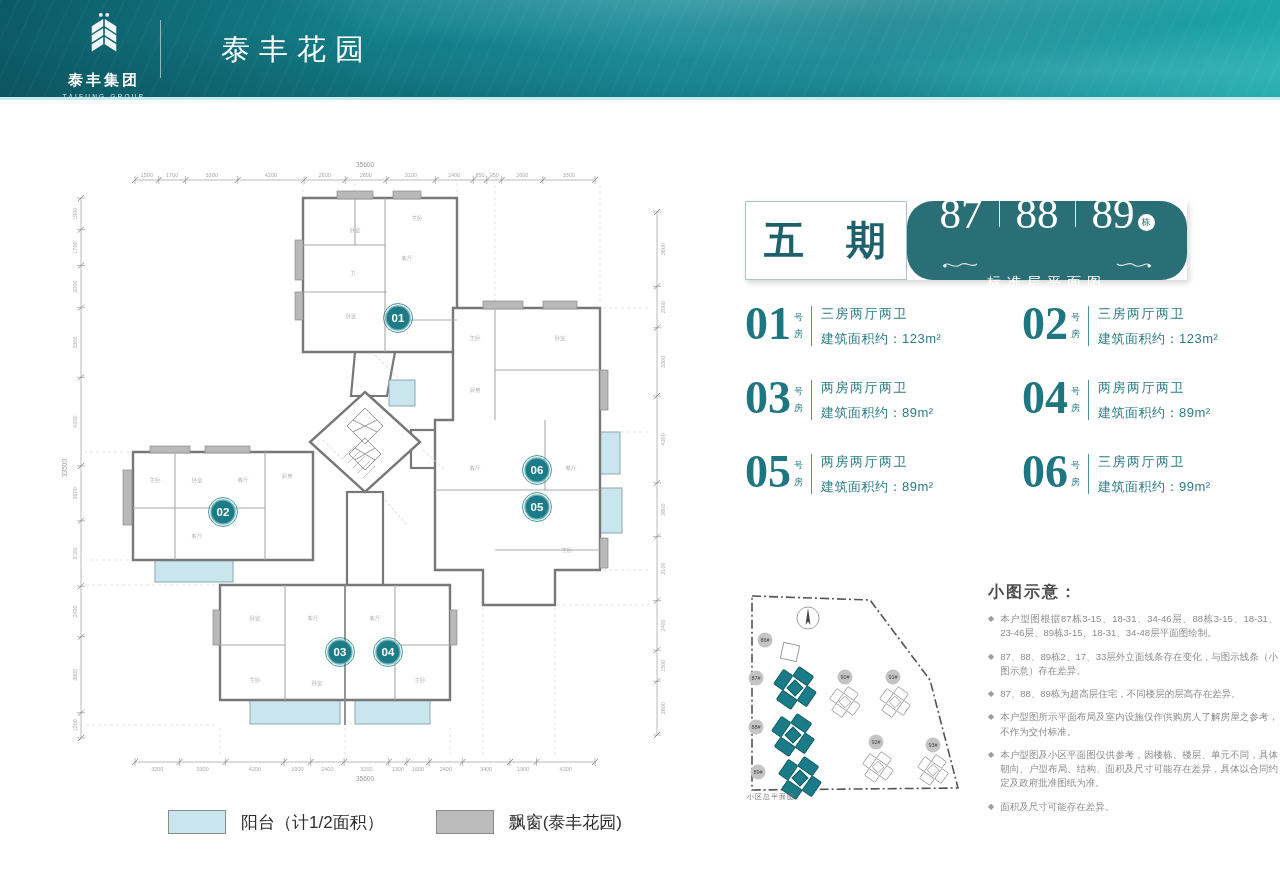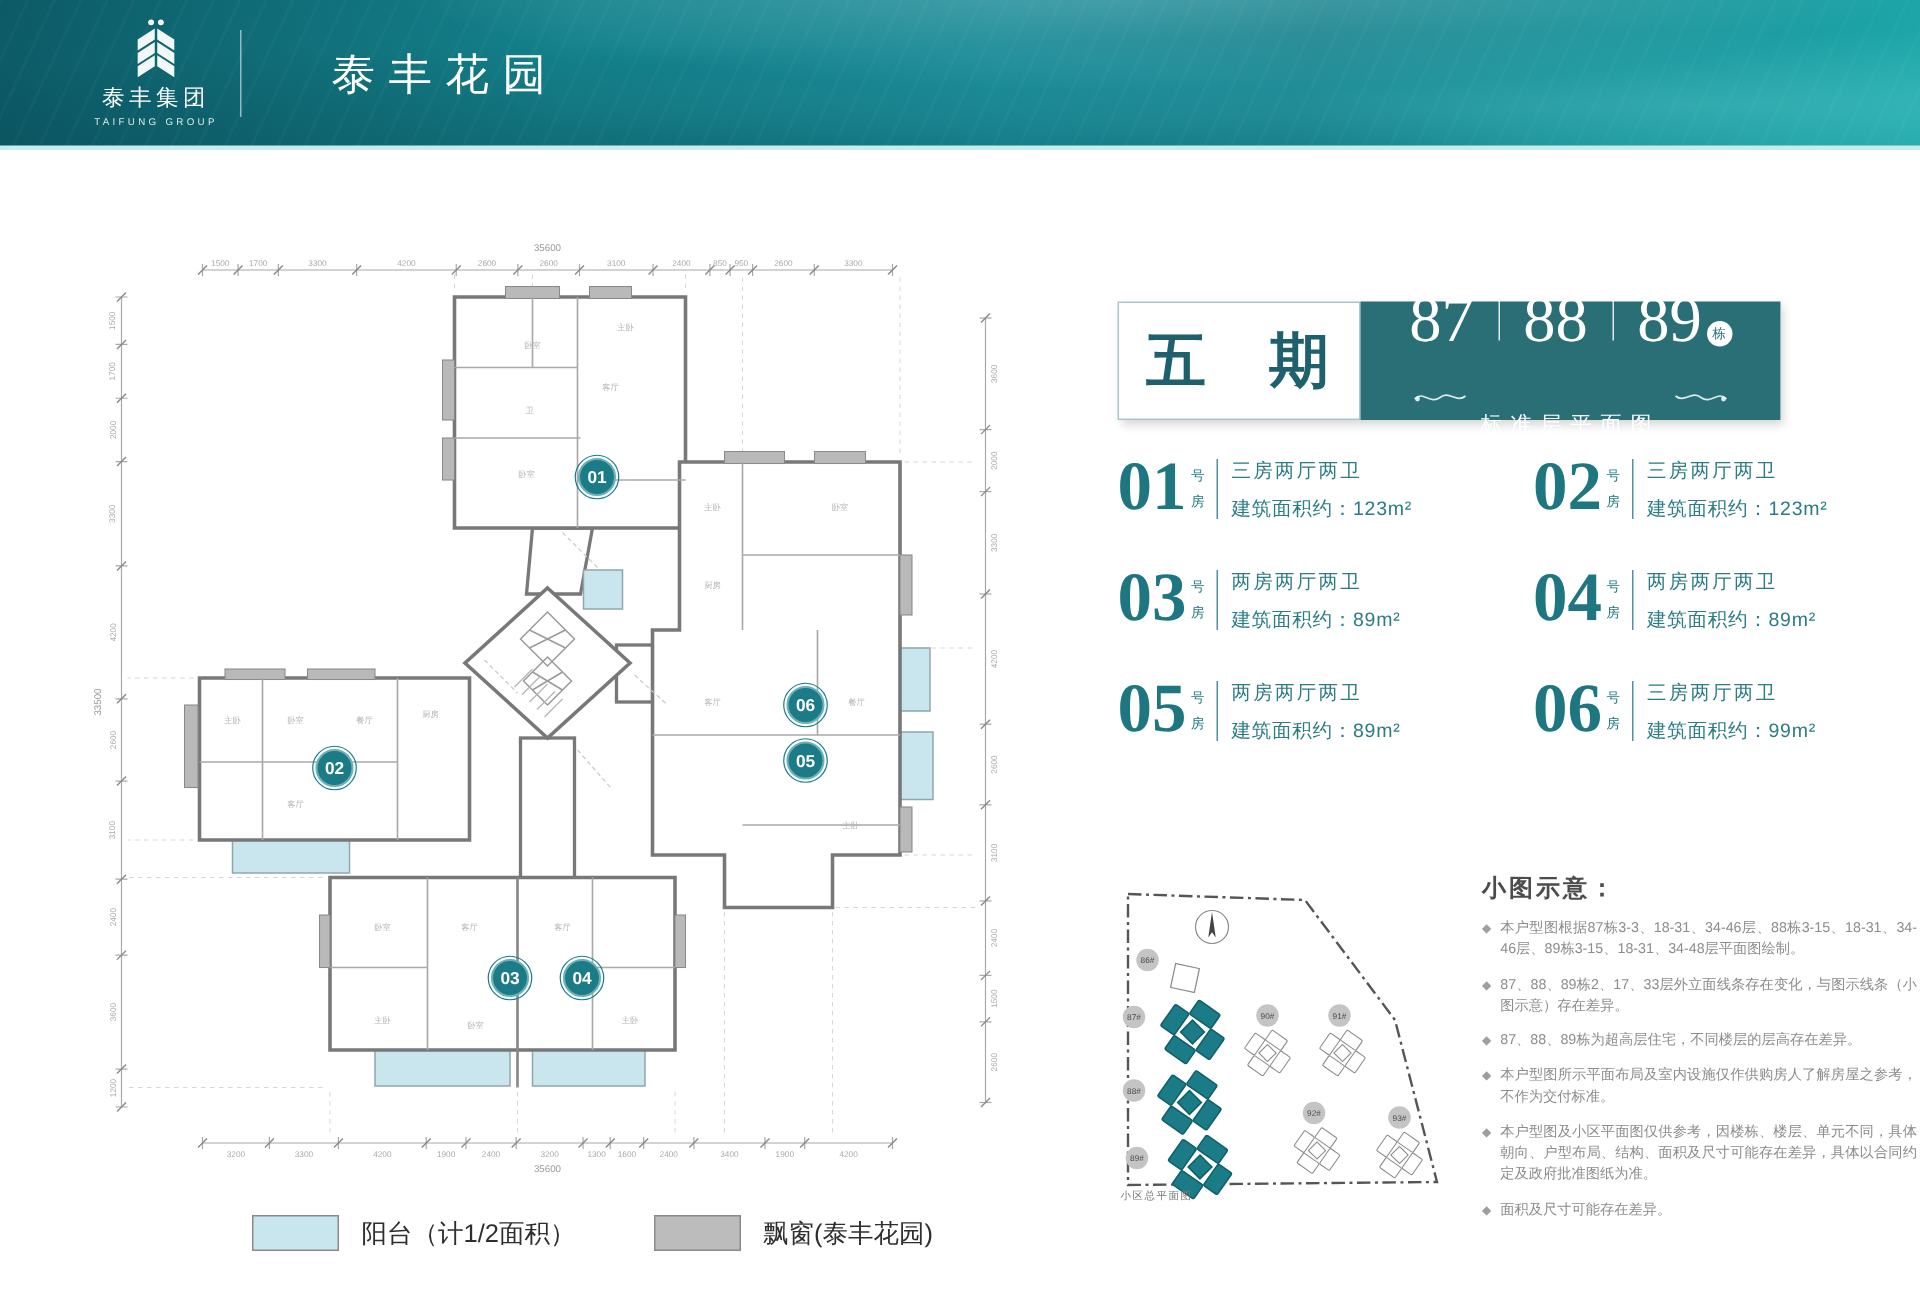--- a/index.html
+++ b/index.html
@@ -10,32 +10,32 @@
     background:linear-gradient(100deg,#0c5a66 0%,#14828c 30%,#118693 52%,#0f7e8a 68%,#1ea7a9 100%);}
   .header .tex1{position:absolute;inset:0;
     background:radial-gradient(ellipse at 60% -20%,rgba(255,255,255,.28),transparent 48%),
                radial-gradient(ellipse at 88% 70%,rgba(140,235,235,.22),transparent 50%),
                radial-gradient(ellipse at 30% 130%,rgba(0,25,35,.28),transparent 55%);}
   .header .tex2{position:absolute;inset:0;opacity:.5;
     background:repeating-linear-gradient(115deg,rgba(255,255,255,.05) 0 2px,transparent 2px 16px);}
   .header-strip{position:absolute;left:0;top:97px;width:1280px;height:3px;background:#c8ecee;}
   .logo-wrap{position:absolute;left:56px;top:10px;width:96px;text-align:center;color:#fff;}
   .logo-ico{display:block;margin:0 auto;}
-  .company{font-size:15px;font-weight:normal;letter-spacing:3px;margin-top:2px;}
+  .company{font-size:15px;font-weight:bold;letter-spacing:3px;margin-top:17px;}
   .company-en{font-size:6.5px;letter-spacing:2.2px;opacity:.85;margin-top:3px;}
   .logo-div{position:absolute;left:160px;top:20px;width:1px;height:58px;background:rgba(255,255,255,.55);}
   .project-name{position:absolute;left:184px;top:30px;font-family:Liberation Serif, serif;
     font-size:29px;letter-spacing:9px;color:#ffffff;font-weight:500;margin-left:37px;}
   
   .title-block{position:absolute;left:745px;top:201px;width:442px;height:79px;display:flex;
     box-shadow:2px 3px 6px rgba(0,0,0,.16);}
   .phase-box{width:160px;background:#fff;border:1px solid #a9c6ca;display:flex;align-items:center;justify-content:center;}
   .phase{font-family:"Liberation Serif",serif;font-weight:bold;font-size:40px;color:#1e616c;
     letter-spacing:16px;padding-left:14px;}
-  .bld-box{flex:1;background:#2a6f76;color:#fff;display:flex;flex-direction:column;align-items:center;justify-content:center;}
+  .bld-box{flex:1;background:#2a6f76;color:#fff;display:flex;flex-direction:column;align-items:center;justify-content:center;border-radius:26px;}
   .bld-row{display:flex;align-items:center;line-height:1;margin-top:2px;}
   .bld-num{font-family:"Liberation Serif",serif;font-size:43px;font-weight:500;}
   .bld-sep{width:1px;height:28px;background:rgba(255,255,255,.85);margin:0 16px;}
   .bld-badge{width:17px;height:17px;border-radius:50%;background:#fff;color:#2a6f76;font-size:9px;
     line-height:17px;text-align:center;margin-left:3px;align-self:flex-end;margin-bottom:4px;}
   .subtitle-row{display:flex;align-items:center;gap:8px;margin-top:3px;}
   .subtitle{font-size:14px;letter-spacing:6px;margin-top:36px;}
   
   .units-grid{position:absolute;left:745px;top:303px;width:492px;display:grid;
     grid-template-columns:277px 215px;row-gap:29px;}
@@ -567,21 +567,21 @@
       </g>
     </g>
 </svg>
 <div class="site-caption">小区总平面图</div>
 
 <div class="notes">
   <div class="notes-title">小图示意：</div>
   <div id="notes-list">
       <div class="note-item">
         <div class="note-bullet">◆</div>
-        <div class="note-text">本户型图根据87栋3-3、18-31、34-46层、88栋3-15、18-31、34-46层、89栋3-15、18-31、34-48层平面图绘制。</div>
+        <div class="note-text">本户型图根据87栋3-15、18-31、34-46层、88栋3-15、18-31、23-46层、89栋3-15、18-31、34-48层平面图绘制。</div>
       </div>
       <div class="note-item">
         <div class="note-bullet">◆</div>
         <div class="note-text">87、88、89栋2、17、33层外立面线条存在变化，与图示线条（小图示意）存在差异。</div>
       </div>
       <div class="note-item">
         <div class="note-bullet">◆</div>
         <div class="note-text">87、88、89栋为超高层住宅，不同楼层的层高存在差异。</div>
       </div>
       <div class="note-item">

